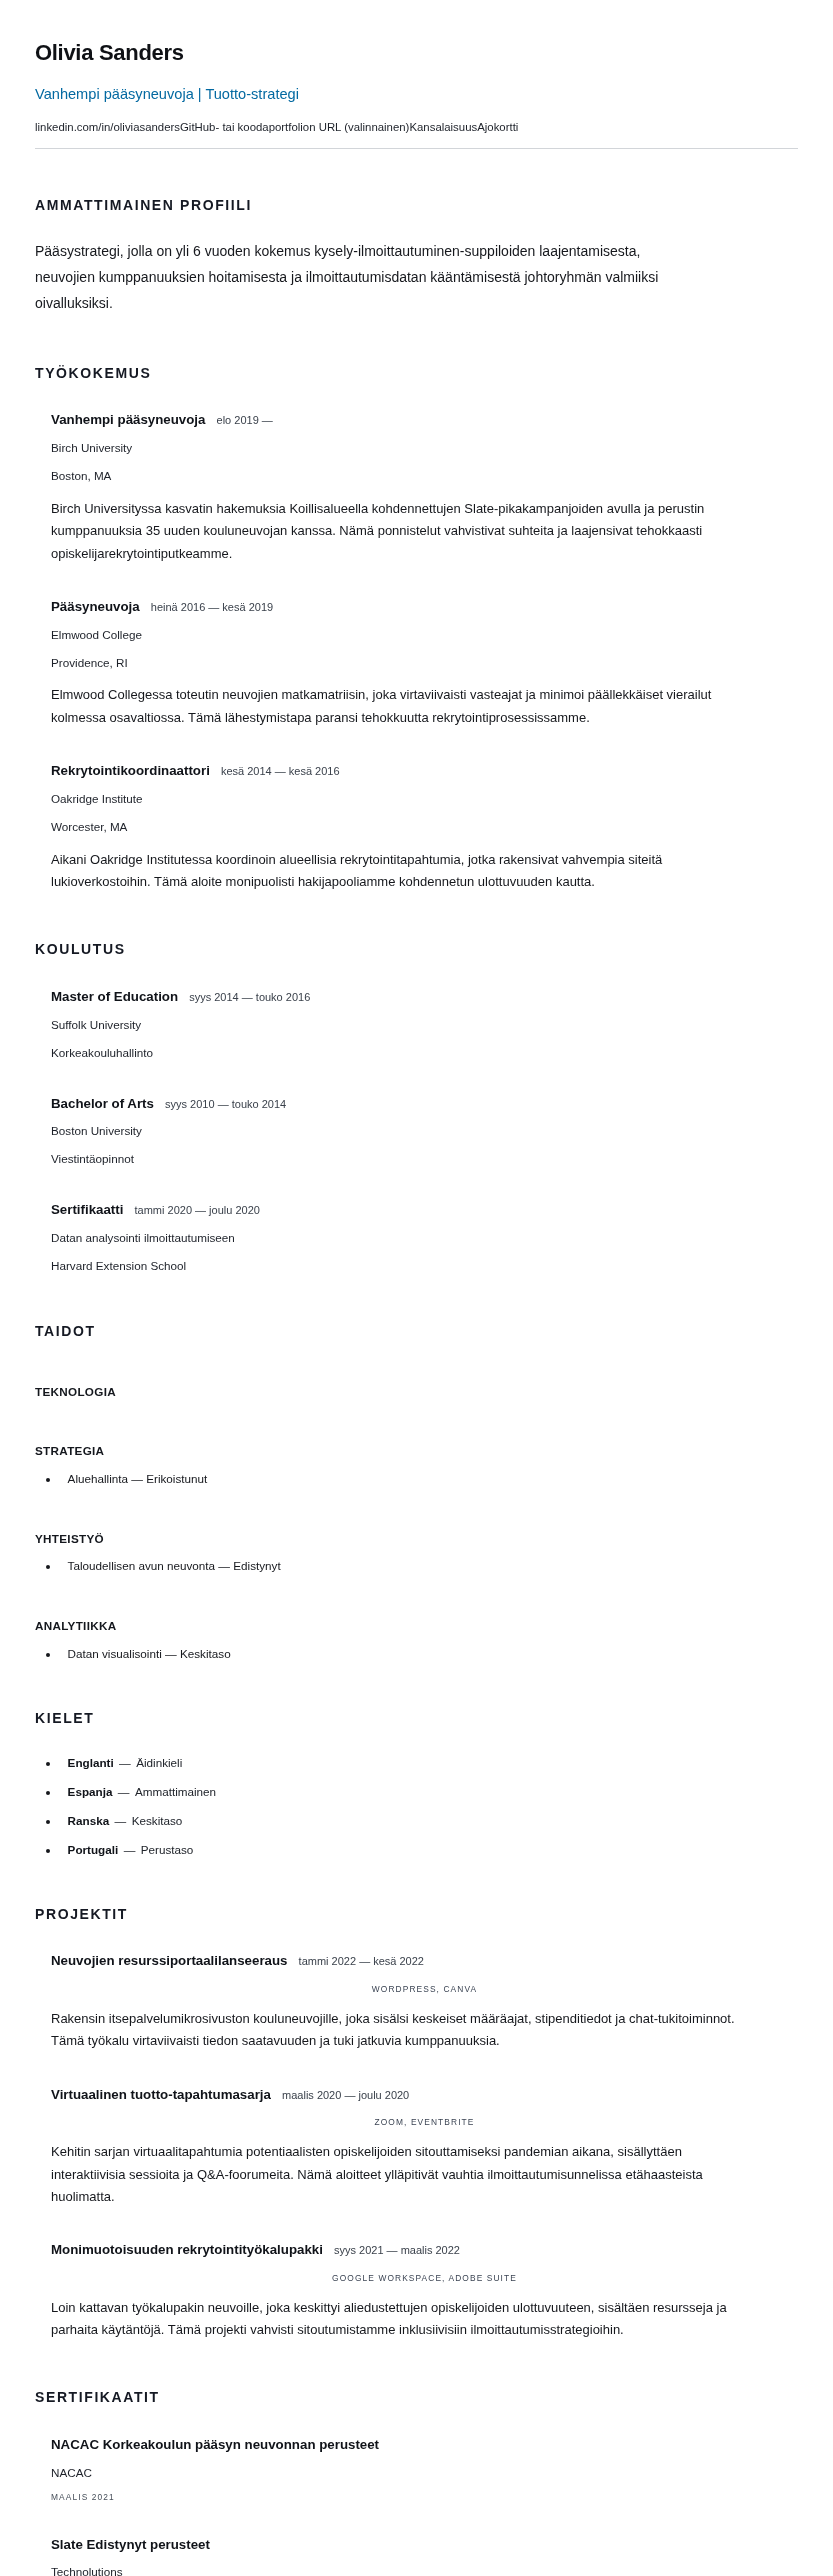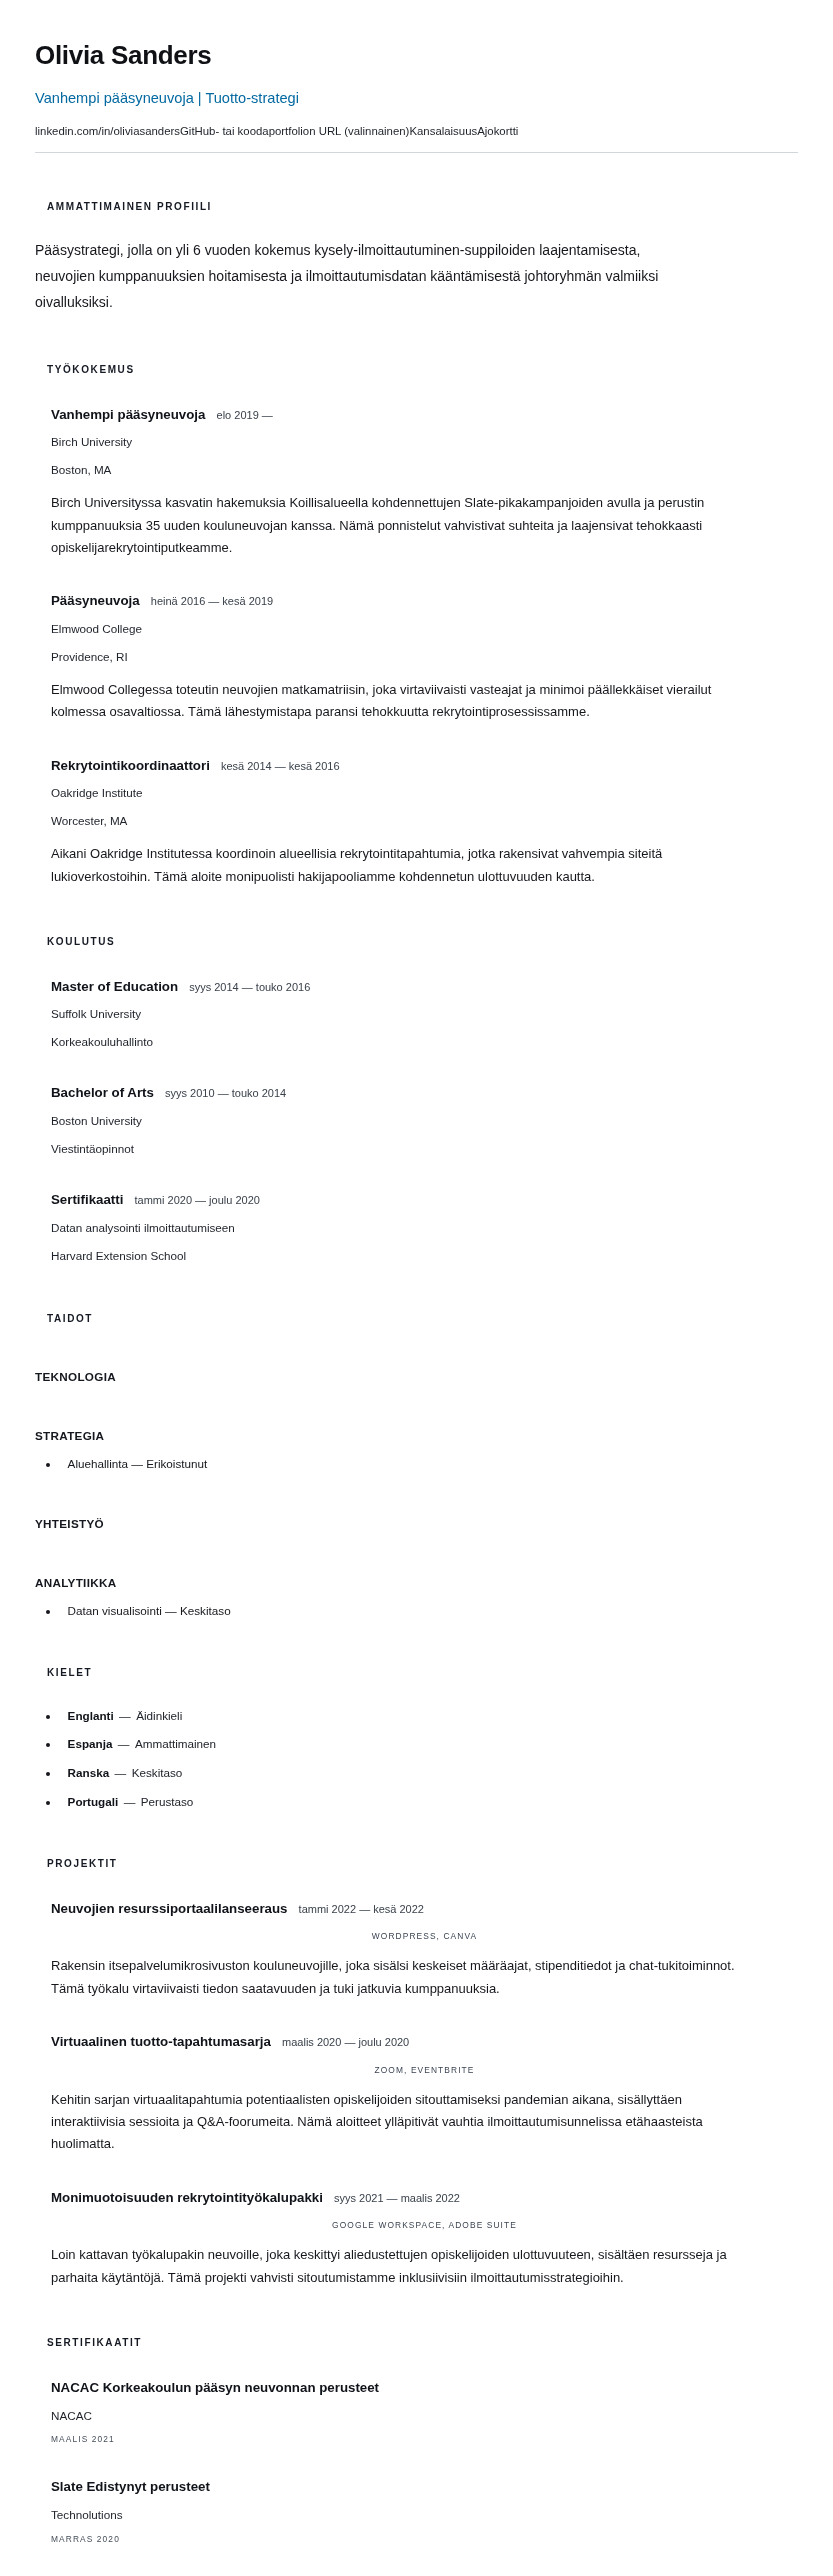--- a/index.html
+++ b/index.html
@@ -8,21 +8,21 @@
     width: 833px;
     min-height: 2576px;
     font-family: "Liberation Sans", sans-serif;
     color: #16181d;
     padding: 42px 35px 33px 35px;
   }
 
   
   h1.name {
     margin: 0;
-    font-size: 26px;
+    font-size: 22px;
     font-weight: 700;
     letter-spacing: -0.3px;
     color: #0f1115;
     line-height: 1;
   }
   p.subtitle {
     margin: 22px 0 0 0;
     font-size: 14.6px;
     font-weight: 400;
     color: #0369a1;
@@ -37,22 +37,22 @@
   p.contact-line.first { margin-top: 28px; }
   hr.divider {
     border: none;
     border-top: 1.1px solid #d2d5d9;
     margin: 14px 0 0 0;
   }
 
   
   section.section { margin-top: 48px; }
   h2.section-heading {
-    margin: 12px;
-    font-size: 10px;
+    margin: 0;
+    font-size: 14px;
     font-weight: 700;
     letter-spacing: 1.6px;
     color: #151923;
     line-height: 1.2;
   }
 
   
   p.profile-text {
     margin: 25px 0 0 0;
     font-size: 14px;
@@ -227,20 +227,23 @@
 
     <div class="skill-group">
       <h3 class="skill-category">STRATEGIA</h3>
       <ul class="bullets">
         <li>Aluehallinta — Erikoistunut</li>
       </ul>
     </div>
 
     <div class="skill-group">
       <h3 class="skill-category">YHTEISTYÖ</h3>
+      <ul class="bullets">
+        <li>Taloudellisen avun neuvonta — Edistynyt</li>
+      </ul>
     </div>
 
     <div class="skill-group">
       <h3 class="skill-category">ANALYTIIKKA</h3>
       <ul class="bullets">
         <li>Datan visualisointi — Keskitaso</li>
       </ul>
     </div>
   </section>
 

